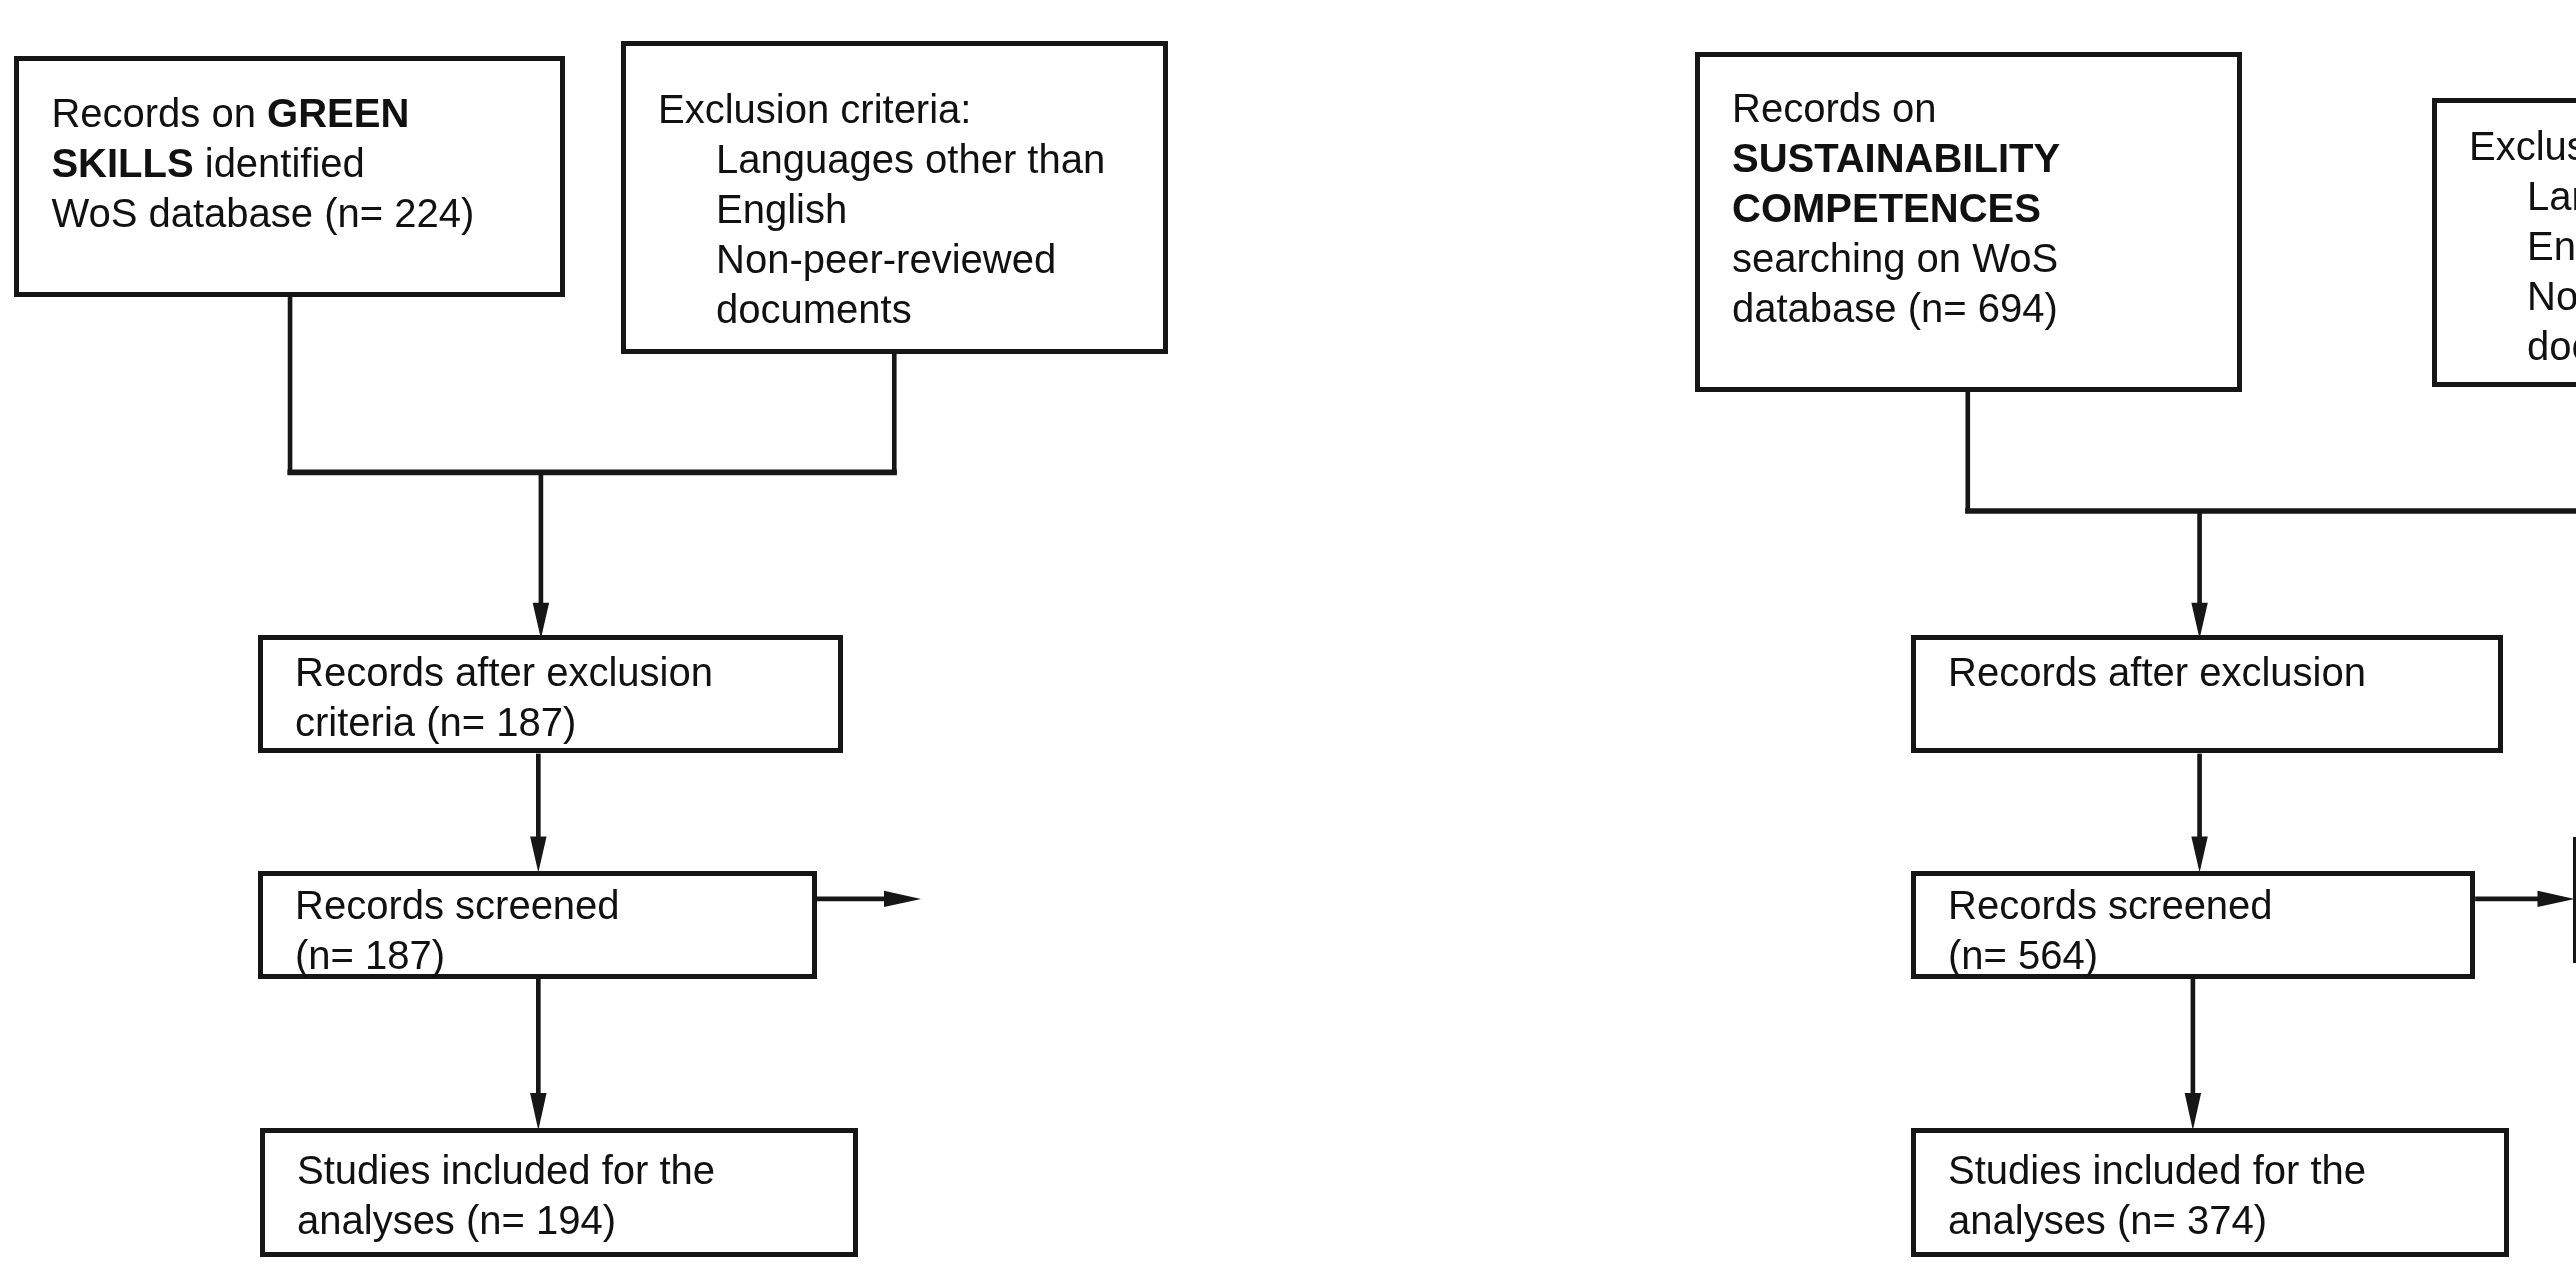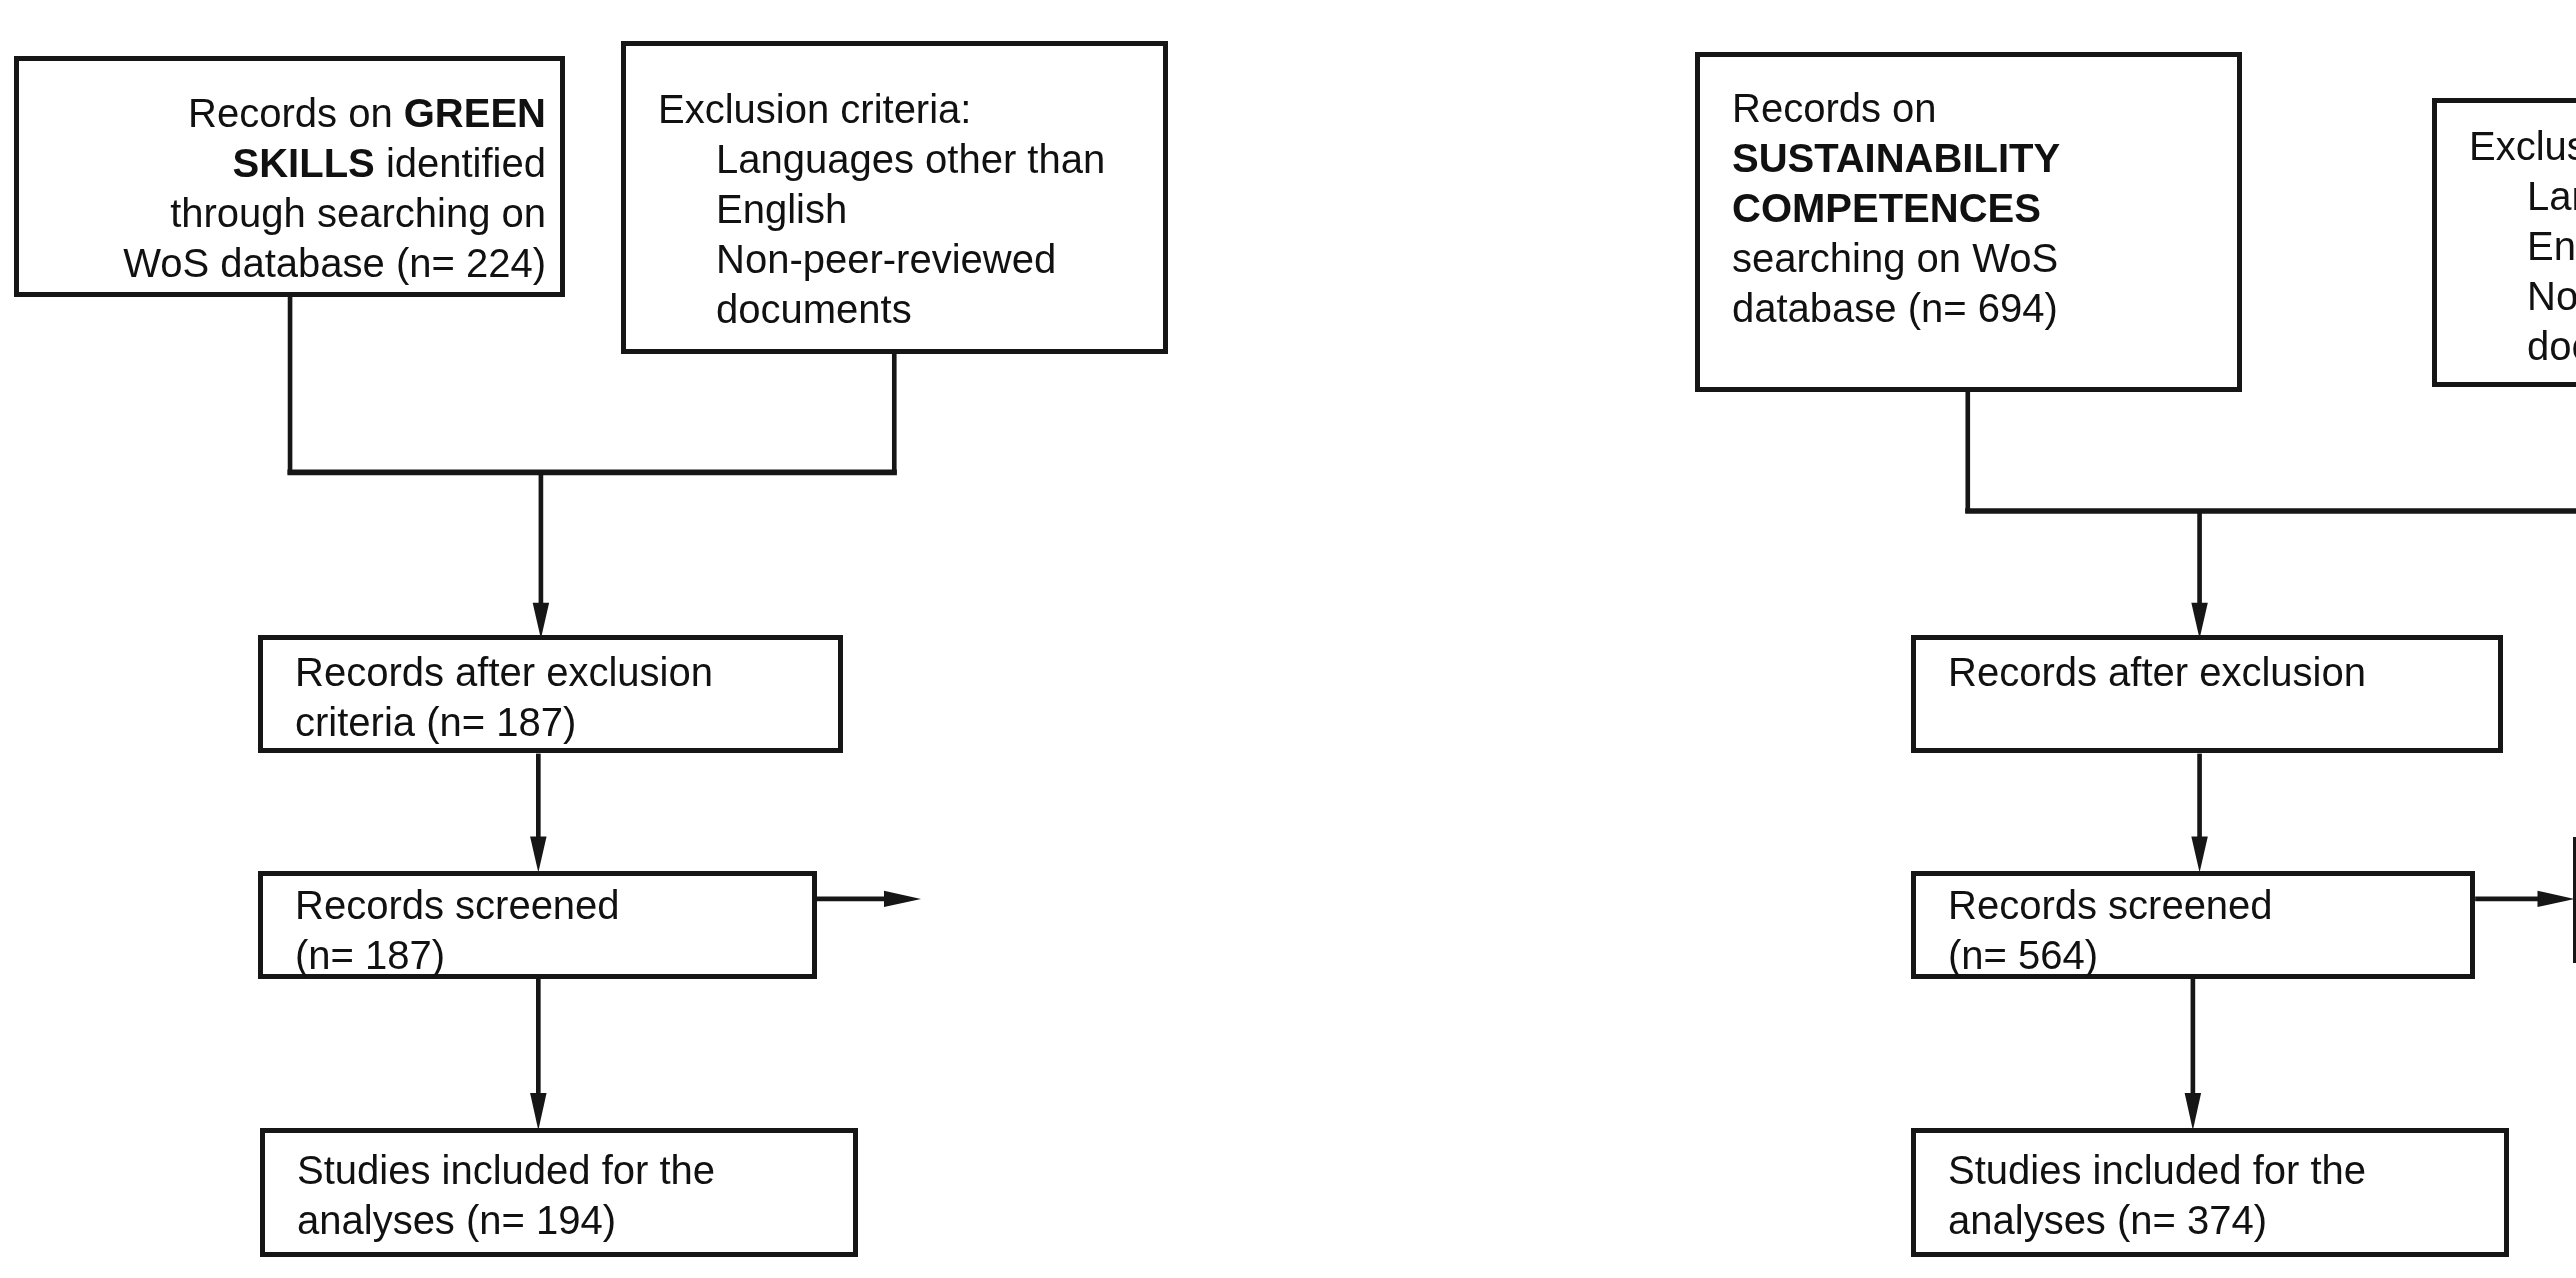--- a/index.html
+++ b/index.html
@@ -22,21 +22,21 @@
     position:absolute;
     background:var(--boxfill);
     border:5.7px solid var(--line);
     box-sizing:border-box;
     padding:10.3px 14.4px 8.2px 32px;
   }
   .tline { white-space:nowrap; }
   .tline.indent { padding-left:58px; }
   .b { font-weight:bold; }
 
-  #l1 { left:14.4px;   top:56px;  width:551px; height:241px; padding-top:27px;text-align:right; }
+  #l1 { left:14.4px;   top:56px;  width:551px; height:241px; padding-top:27px; }
   #l2 { left:621px; top:41px;   width:547px; height:313px; padding-top:38px; }
   #l3 { left:258px;  top:635px; width:585px; height:118px; padding-top:7.2px; }
   #l4 { left:258px;  top:871px; width:559px; height:108px; padding-top:4.1px;  }
   #l5 { left:920px; top:837px; width:546px; height:126px; padding-top:11.3px; }
   #l6 { left:260px;  top:1128px; width:598px; height:129px; padding-top:12.4px; }
 
   #r1 { left:1695px; top:52px;  width:547px; height:340px; padding-top:26px; }
   #r2 { left:2432px; top:98px;  width:549px; height:289px; padding-top:17.5px; }
   #r3 { left:1911px; top:635px; width:592px; height:118px; padding-top:7.2px; }
   #r4 { left:1911px; top:871px; width:564px; height:108px; padding-top:4.1px;  }
@@ -71,21 +71,20 @@
     <polygon points="4254,1624 4286,1624 4270,1694"></polygon>
     <line x1="4805" y1="1745" x2="4932" y2="1745"></line>
     <polygon points="4926,1729 4926,1761 4998,1745"></polygon>
     <line x1="4257" y1="1900" x2="4257" y2="2126"></line>
     <polygon points="4241,2122 4273,2122 4257,2194"></polygon>
   </svg>
 
   <div class="box" id="l1">
       <div class="tline"><span>Records on </span><span class="b">GREEN</span></div>
       <div class="tline"><span class="b">SKILLS</span><span> identified</span></div>
-      <div class="tline"><span>through searching on</span></div>
       <div class="tline"><span>WoS database (n= 224)</span></div>
     </div>
   <div class="box" id="l2">
       <div class="tline"><span>Exclusion criteria:</span></div>
       <div class="tline indent"><span>Languages other than</span></div>
       <div class="tline indent"><span>English</span></div>
       <div class="tline indent"><span>Non-peer-reviewed</span></div>
       <div class="tline indent"><span>documents</span></div>
     </div>
   <div class="box" id="l3">

